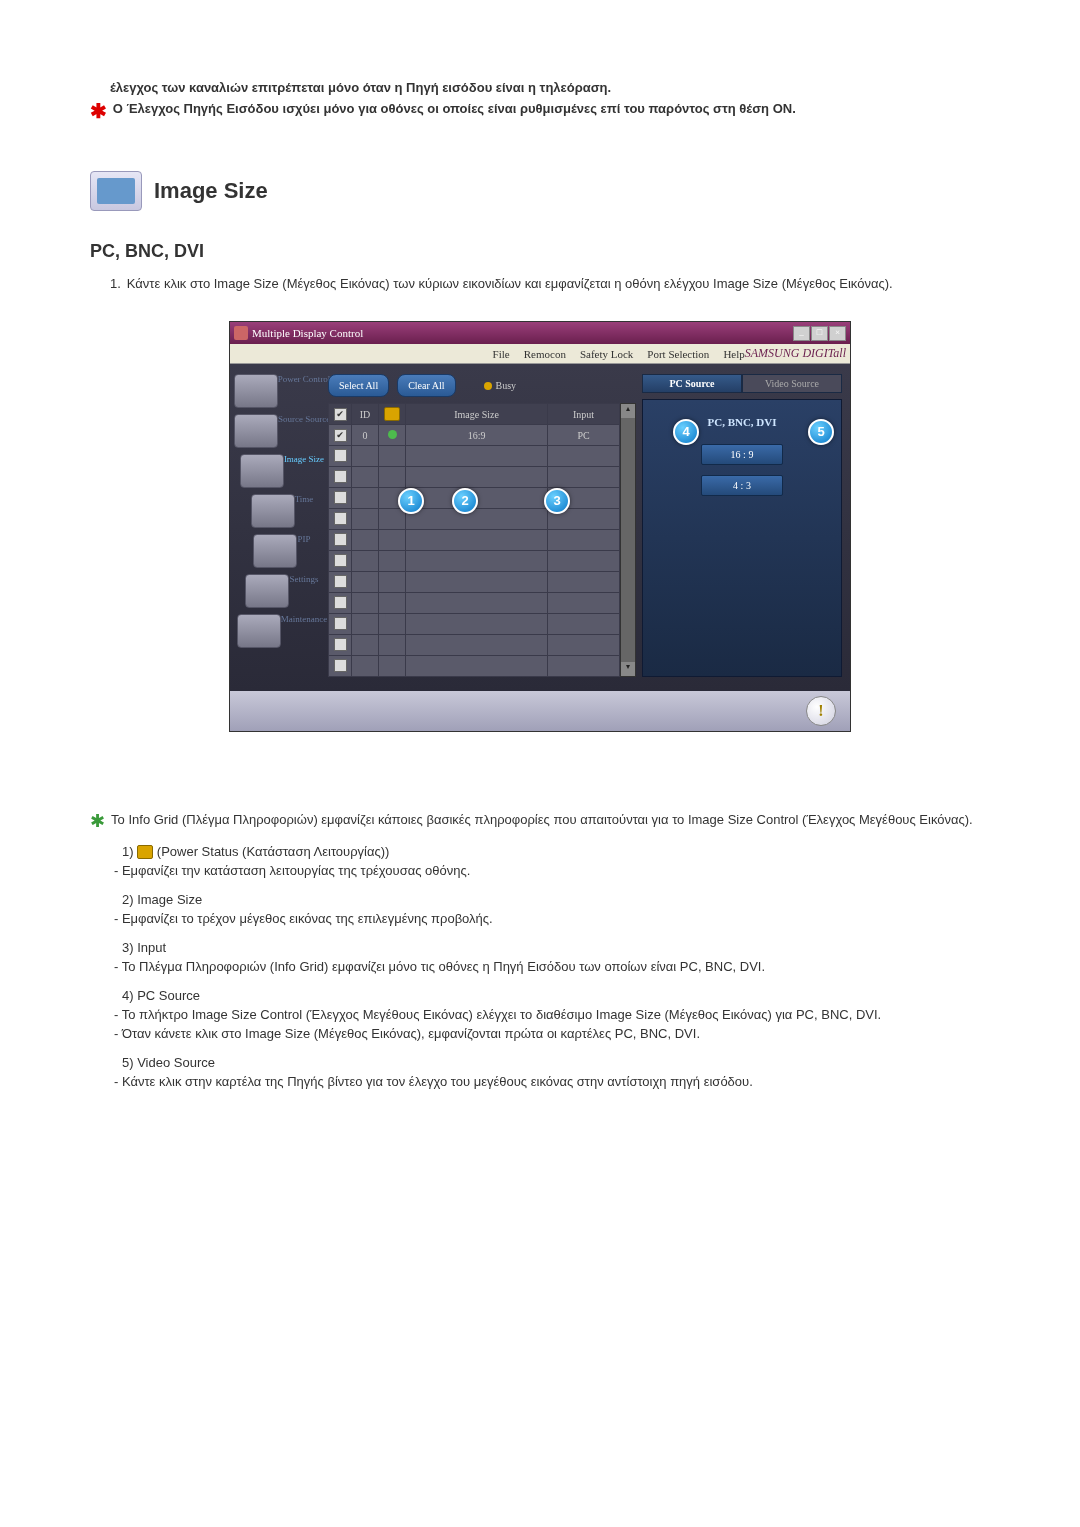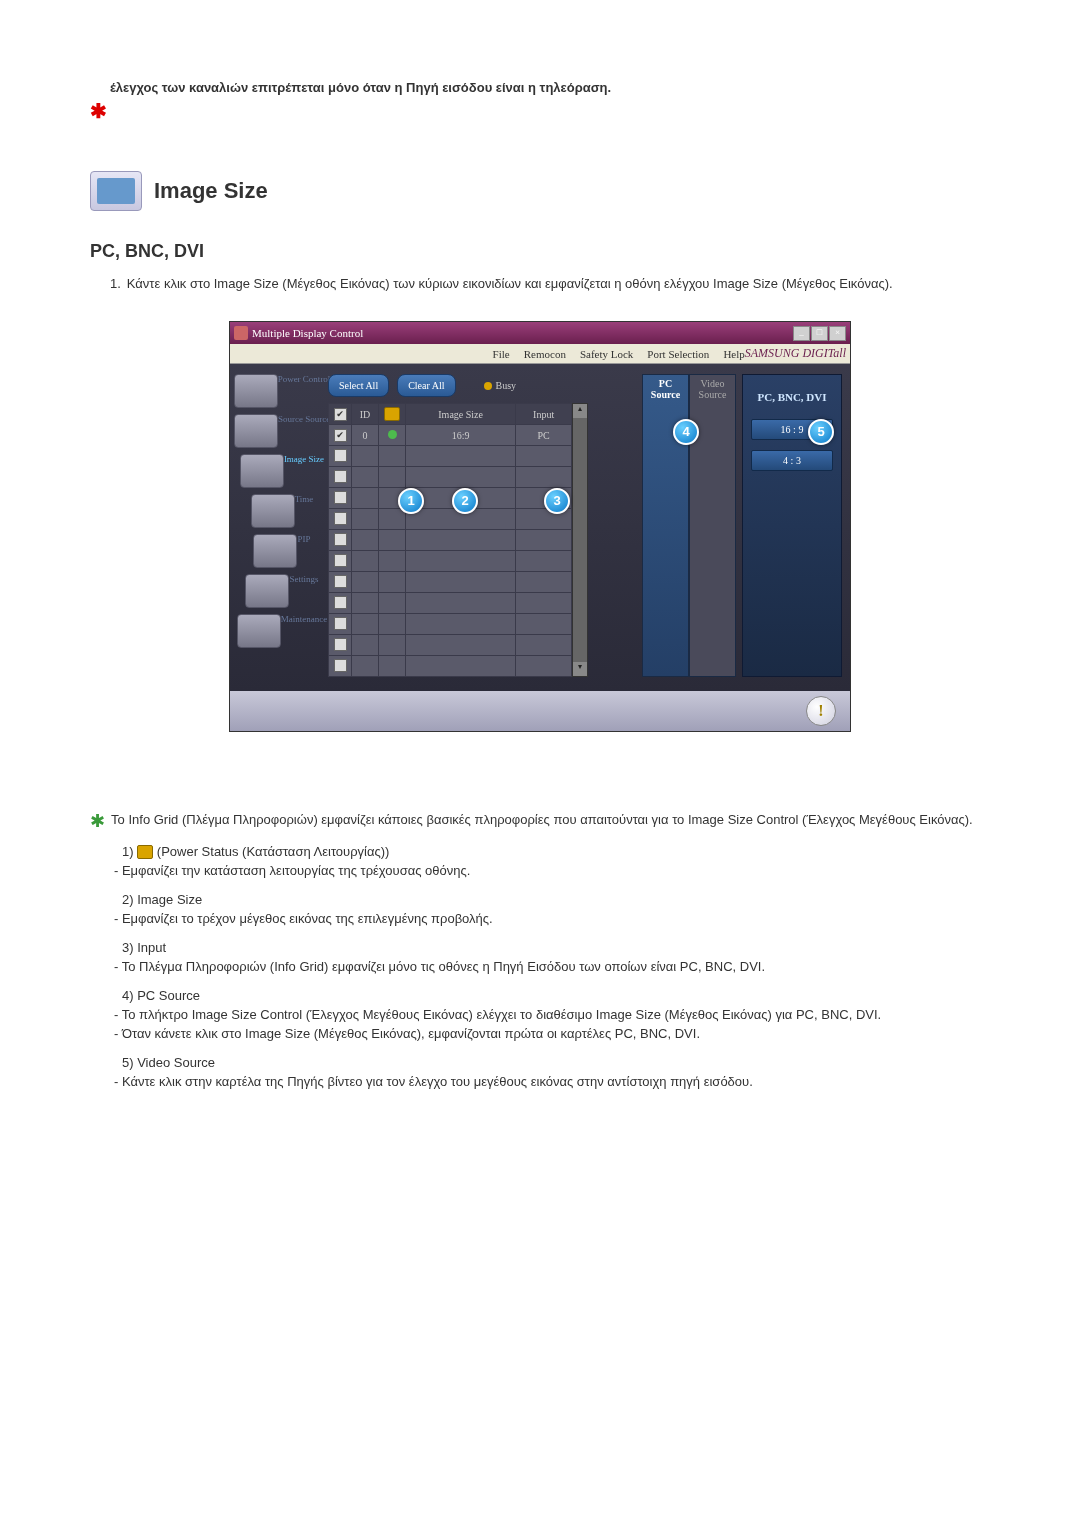--- a/index.html
+++ b/index.html
@@ -248,23 +248,22 @@
     text-align: center;
     font-size: 8px;
     color: #222;
   }
   .scroll-stub .up { top: 0; }
   .scroll-stub .dn { bottom: 0; }
 
   .right-panel {
     width: 200px;
     display: flex;
-    flex-direction: row;
+    flex-direction: column;
     gap: 6px;
-    margin-left: 48px;
   }
   .tabs {
     display: flex;
   }
   .tab {
     flex: 1;
     text-align: center;
     padding: 3px 0;
     font-size: 10px;
     border: 1px solid #1a2a44;
@@ -378,20 +377,21 @@
   .grid-flex table { flex:1; }
 </style>
 </head>
 <body>
 
 <div class="page">
 
   <div class="intro-text">έλεγχος των καναλιών επιτρέπεται μόνο όταν η Πηγή εισόδου είναι η τηλεόραση.</div>
   <div class="star-line">
     <span class="red-star">✱</span>
+    <span>Ο Έλεγχος Πηγής Εισόδου ισχύει μόνο για οθόνες οι οποίες είναι ρυθμισμένες επί του παρόντος στη θέση ON.</span>
   </div>
 
   <div class="section-header">
     <div class="section-icon"></div>
     <div class="section-title">Image Size</div>
   </div>
 
   <div class="subtitle">PC, BNC, DVI</div>
 
   <div class="numbered-intro">

